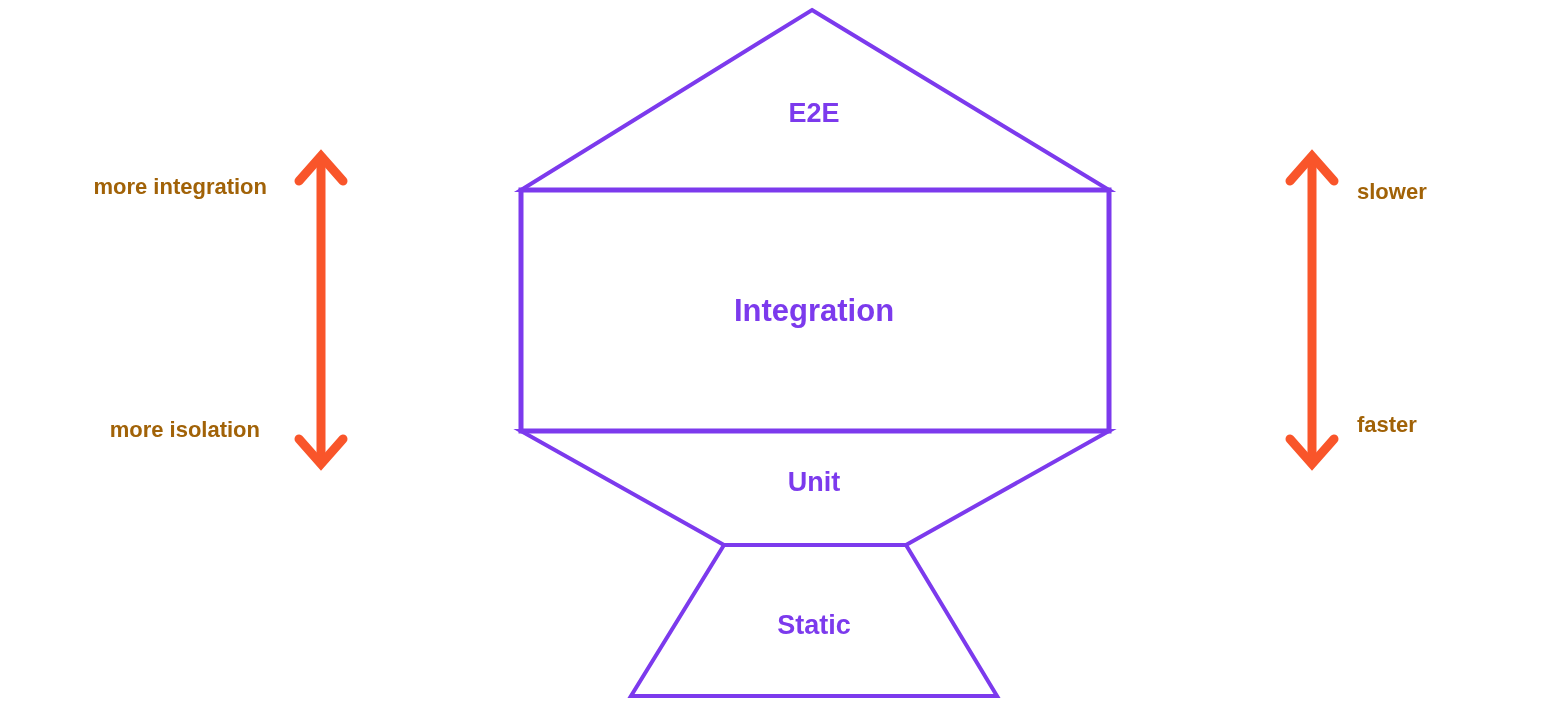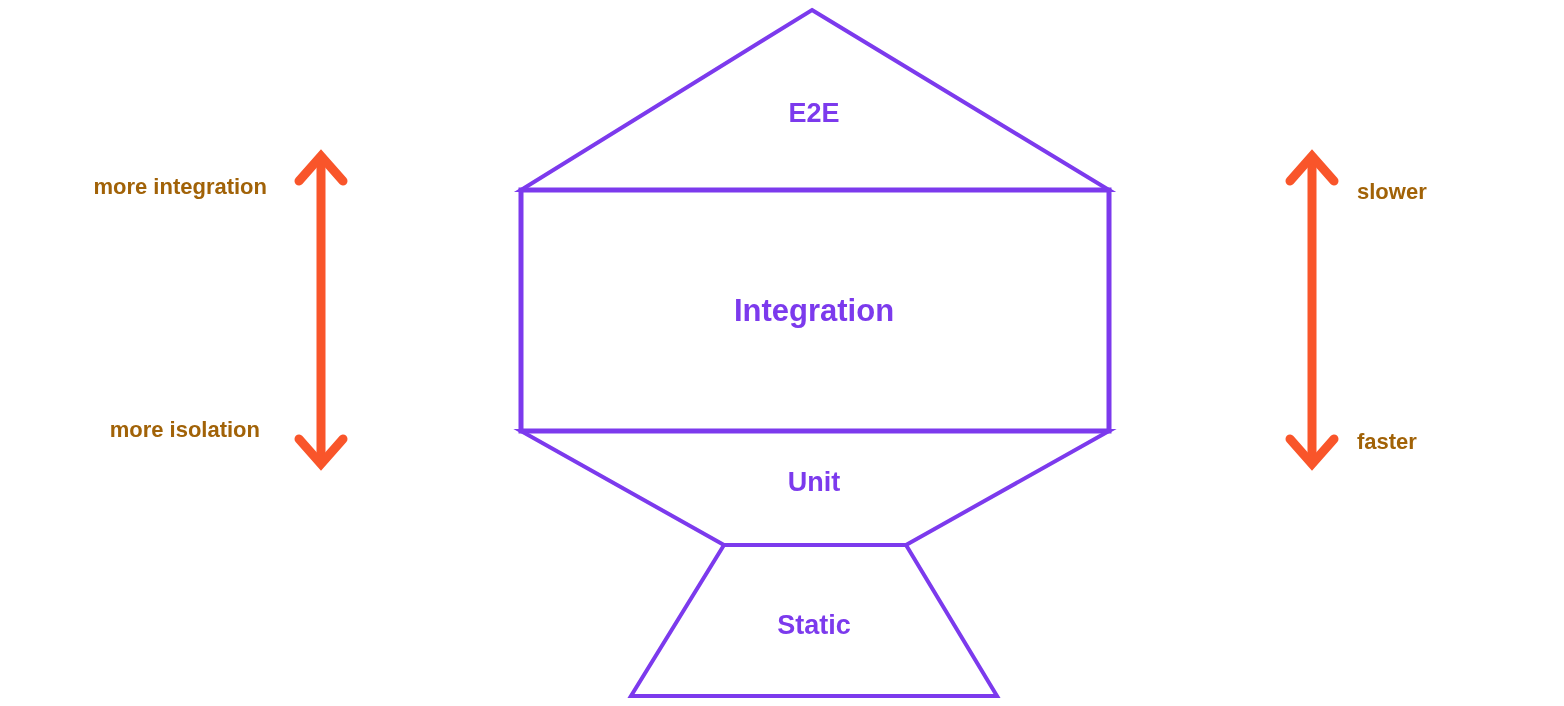--- a/index.html
+++ b/index.html
@@ -50,21 +50,21 @@
     line-height: 1;
   }
   .axis-label.left-side  { text-align: right; }
   .axis-label.right-side { text-align: left; }
 
   
   #label-more-integration { left: 0px;    top: 176px; width: 267px; }
   #label-more-isolation   { left: 0px;    top: 411px; width: 260px; margin-top: 8px; }
   
   #label-slower           { left: 1357px; top: 181px; }
-  #label-faster           { left: 1357px; top: 414px; margin-top: 17px; }
+  #label-faster           { left: 1357px; top: 414px; }
 </style>
 </head>
 <body>
 
 <div id="diagram-root">
 
   <svg id="trophy-svg" viewBox="0 0 1564 706" aria-hidden="true">
 
     <g>
       <path d="M 812 10 L 1109 190 L 521 190 Z" fill="none" stroke="#7C3AED" stroke-width="4" stroke-linejoin="miter" stroke-linecap="butt"></path>

